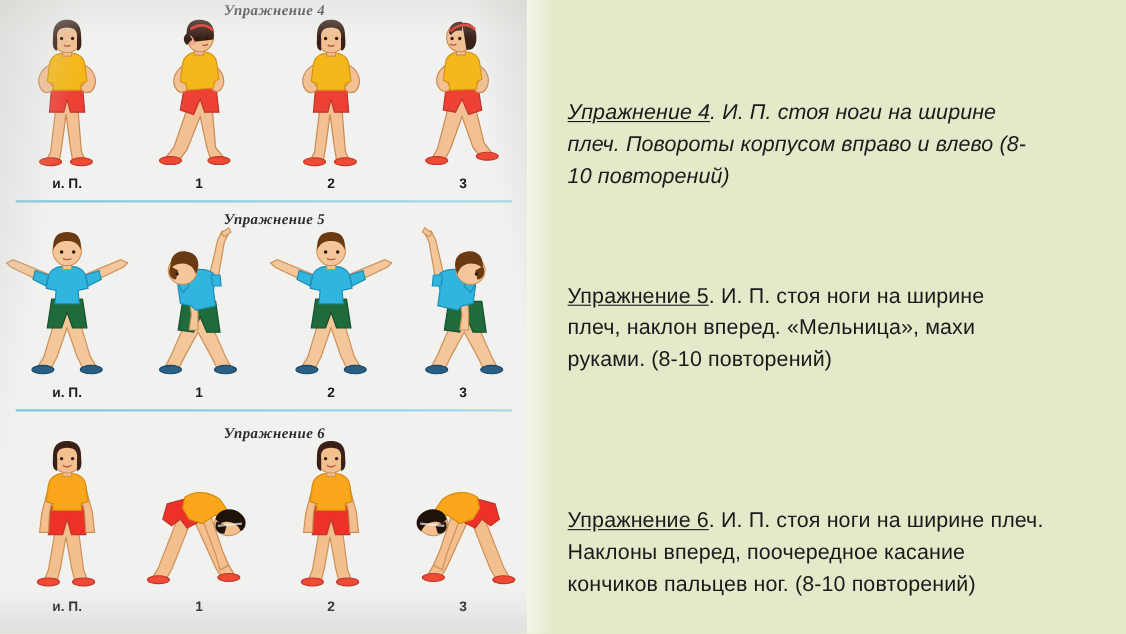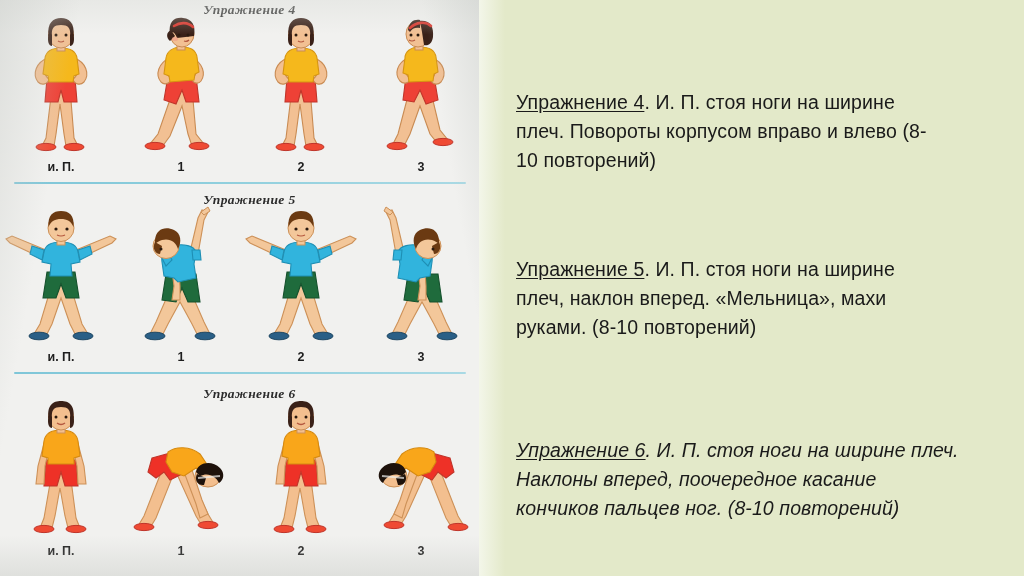--- a/index.html
+++ b/index.html
@@ -145,23 +145,23 @@
   .para {
     position: absolute;
     left: 37px;
     width: 432px;
     font-family: "Liberation Sans", sans-serif;
     font-size: 19.5px;
     line-height: 29px;
     color: #1a1a1a;
     letter-spacing: .1px;
   }
-  .para.p1 { top: 68px;  }
+  .para.p1 { top: 68px; font-style: italic;  }
   .para.p2 { top: 235px; }
-  .para.p3 { top: 416px; width: 446px; font-style: italic; }
+  .para.p3 { top: 439px; width: 446px; }
 
   .para .lead {
     text-decoration: underline;
     text-underline-offset: 2px;
   }
 </style>
 </head>
 <body>
 
 <div class="slide">

